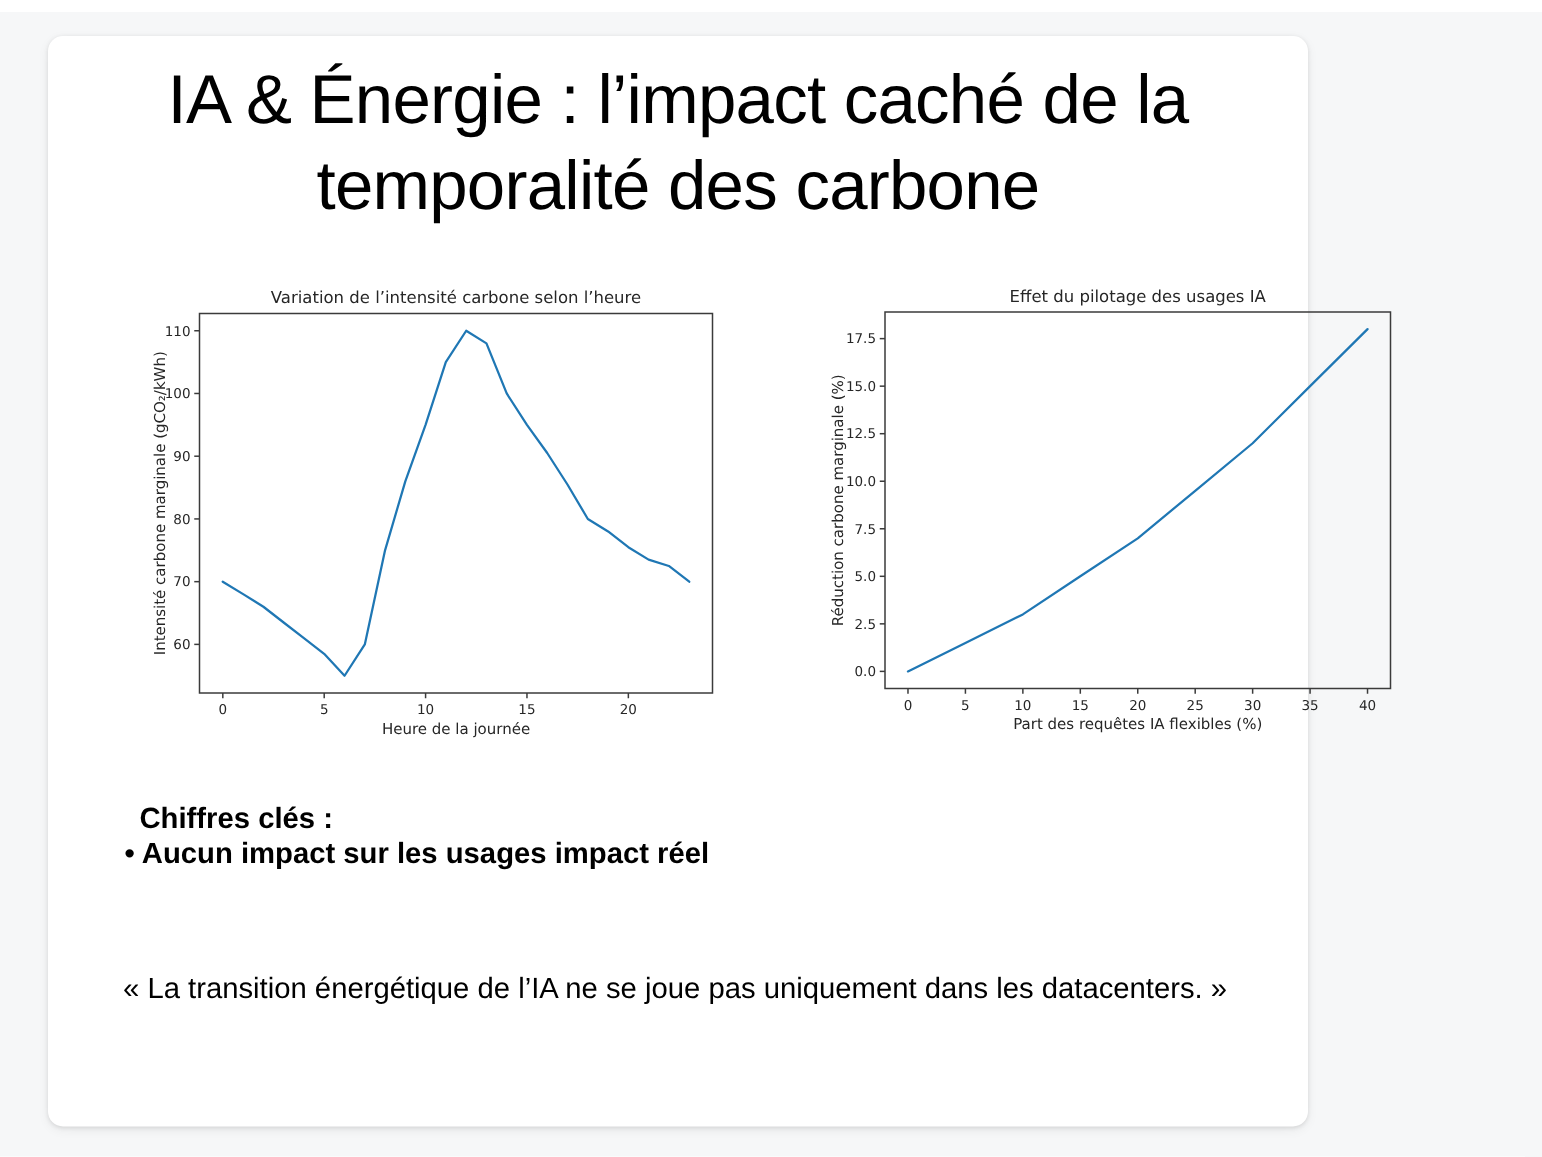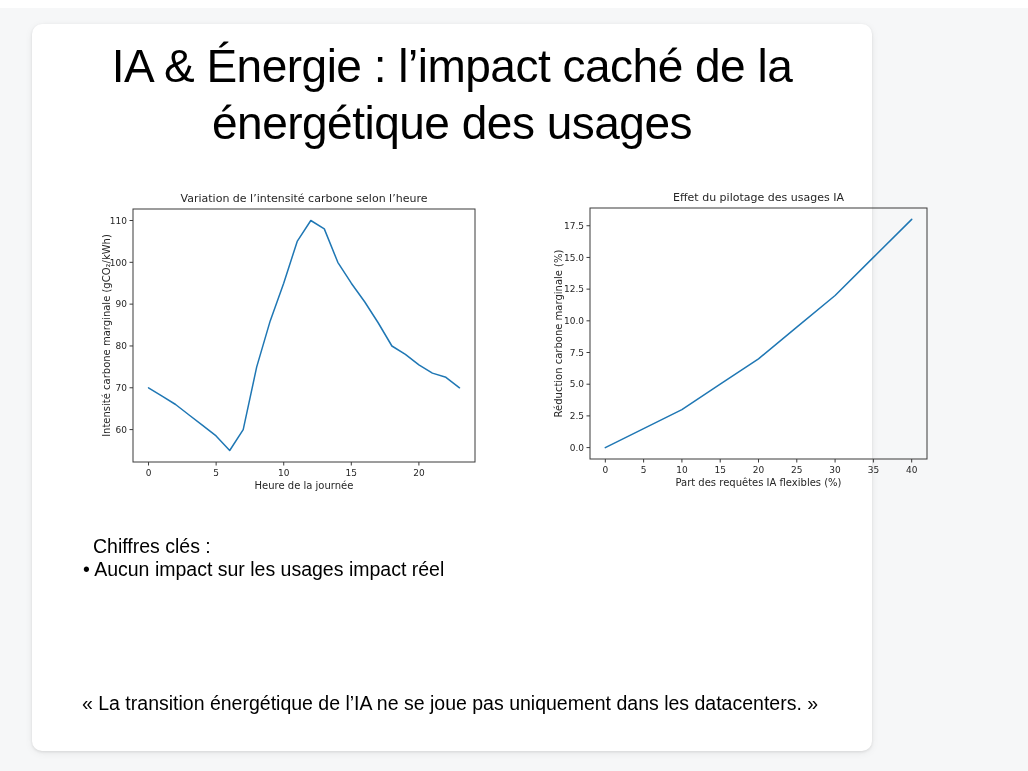--- a/index.html
+++ b/index.html
@@ -22,36 +22,36 @@
     position:absolute;left:0;right:0;top:14px;margin:0;
     text-align:center;font-weight:400;color:#000;
     font-size:46px;line-height:57px;letter-spacing:-0.5px;
   }
   .chart{position:absolute;top:166px;}
   .chart-left{left:66px;}
   .chart-right{left:518px;}
   .chart text{fill:#262626;font-family:"DejaVu Sans", sans-serif;}
   .keyfigs{
     position:absolute;left:51px;top:511px;
-    font-size:19.5px;line-height:22.5px;color:#000;
+    font-size:19.5px;line-height:22.5px;color:#000;font-weight:bold;
   }
   .kf-heading{padding-left:10px;}
   .quotes{
     position:absolute;left:50px;top:624px;
-    font-size:19.5px;line-height:22.5px;color:#000;margin-top:44px;
+    font-size:19.5px;line-height:22.5px;color:#000;
   }
 </style>
 </head>
 <body>
 
 <div class="page-bg"></div>
 
 <div class="card">
 
-  <h1 class="title"><span>IA &amp; Énergie : l’impact caché de la</span><br><span>énergétique des usages</span></h1>
+  <h1 class="title"><span>IA &amp; Énergie : l’impact caché de la</span><br><span>temporalité des carbone</span></h1>
 
   <svg class="chart chart-left" width="390" height="302" viewBox="0 0 390 302">
       <rect x="35" y="19" width="342" height="253" fill="none" stroke="#3b3b3b" stroke-width="1"></rect>
       <line x1="50.54545454545455" y1="272" x2="50.54545454545455" y2="275.5" stroke="#3b3b3b" stroke-width="1"></line>
       <text x="50.54545454545455" y="286" text-anchor="middle" font-size="9">0</text>
       <line x1="118.13438735177867" y1="272" x2="118.13438735177867" y2="275.5" stroke="#3b3b3b" stroke-width="1"></line>
       <text x="118.13438735177867" y="286" text-anchor="middle" font-size="9">5</text>
       <line x1="185.72332015810278" y1="272" x2="185.72332015810278" y2="275.5" stroke="#3b3b3b" stroke-width="1"></line>
       <text x="185.72332015810278" y="286" text-anchor="middle" font-size="9">10</text>
       <line x1="253.31225296442688" y1="272" x2="253.31225296442688" y2="275.5" stroke="#3b3b3b" stroke-width="1"></line>

